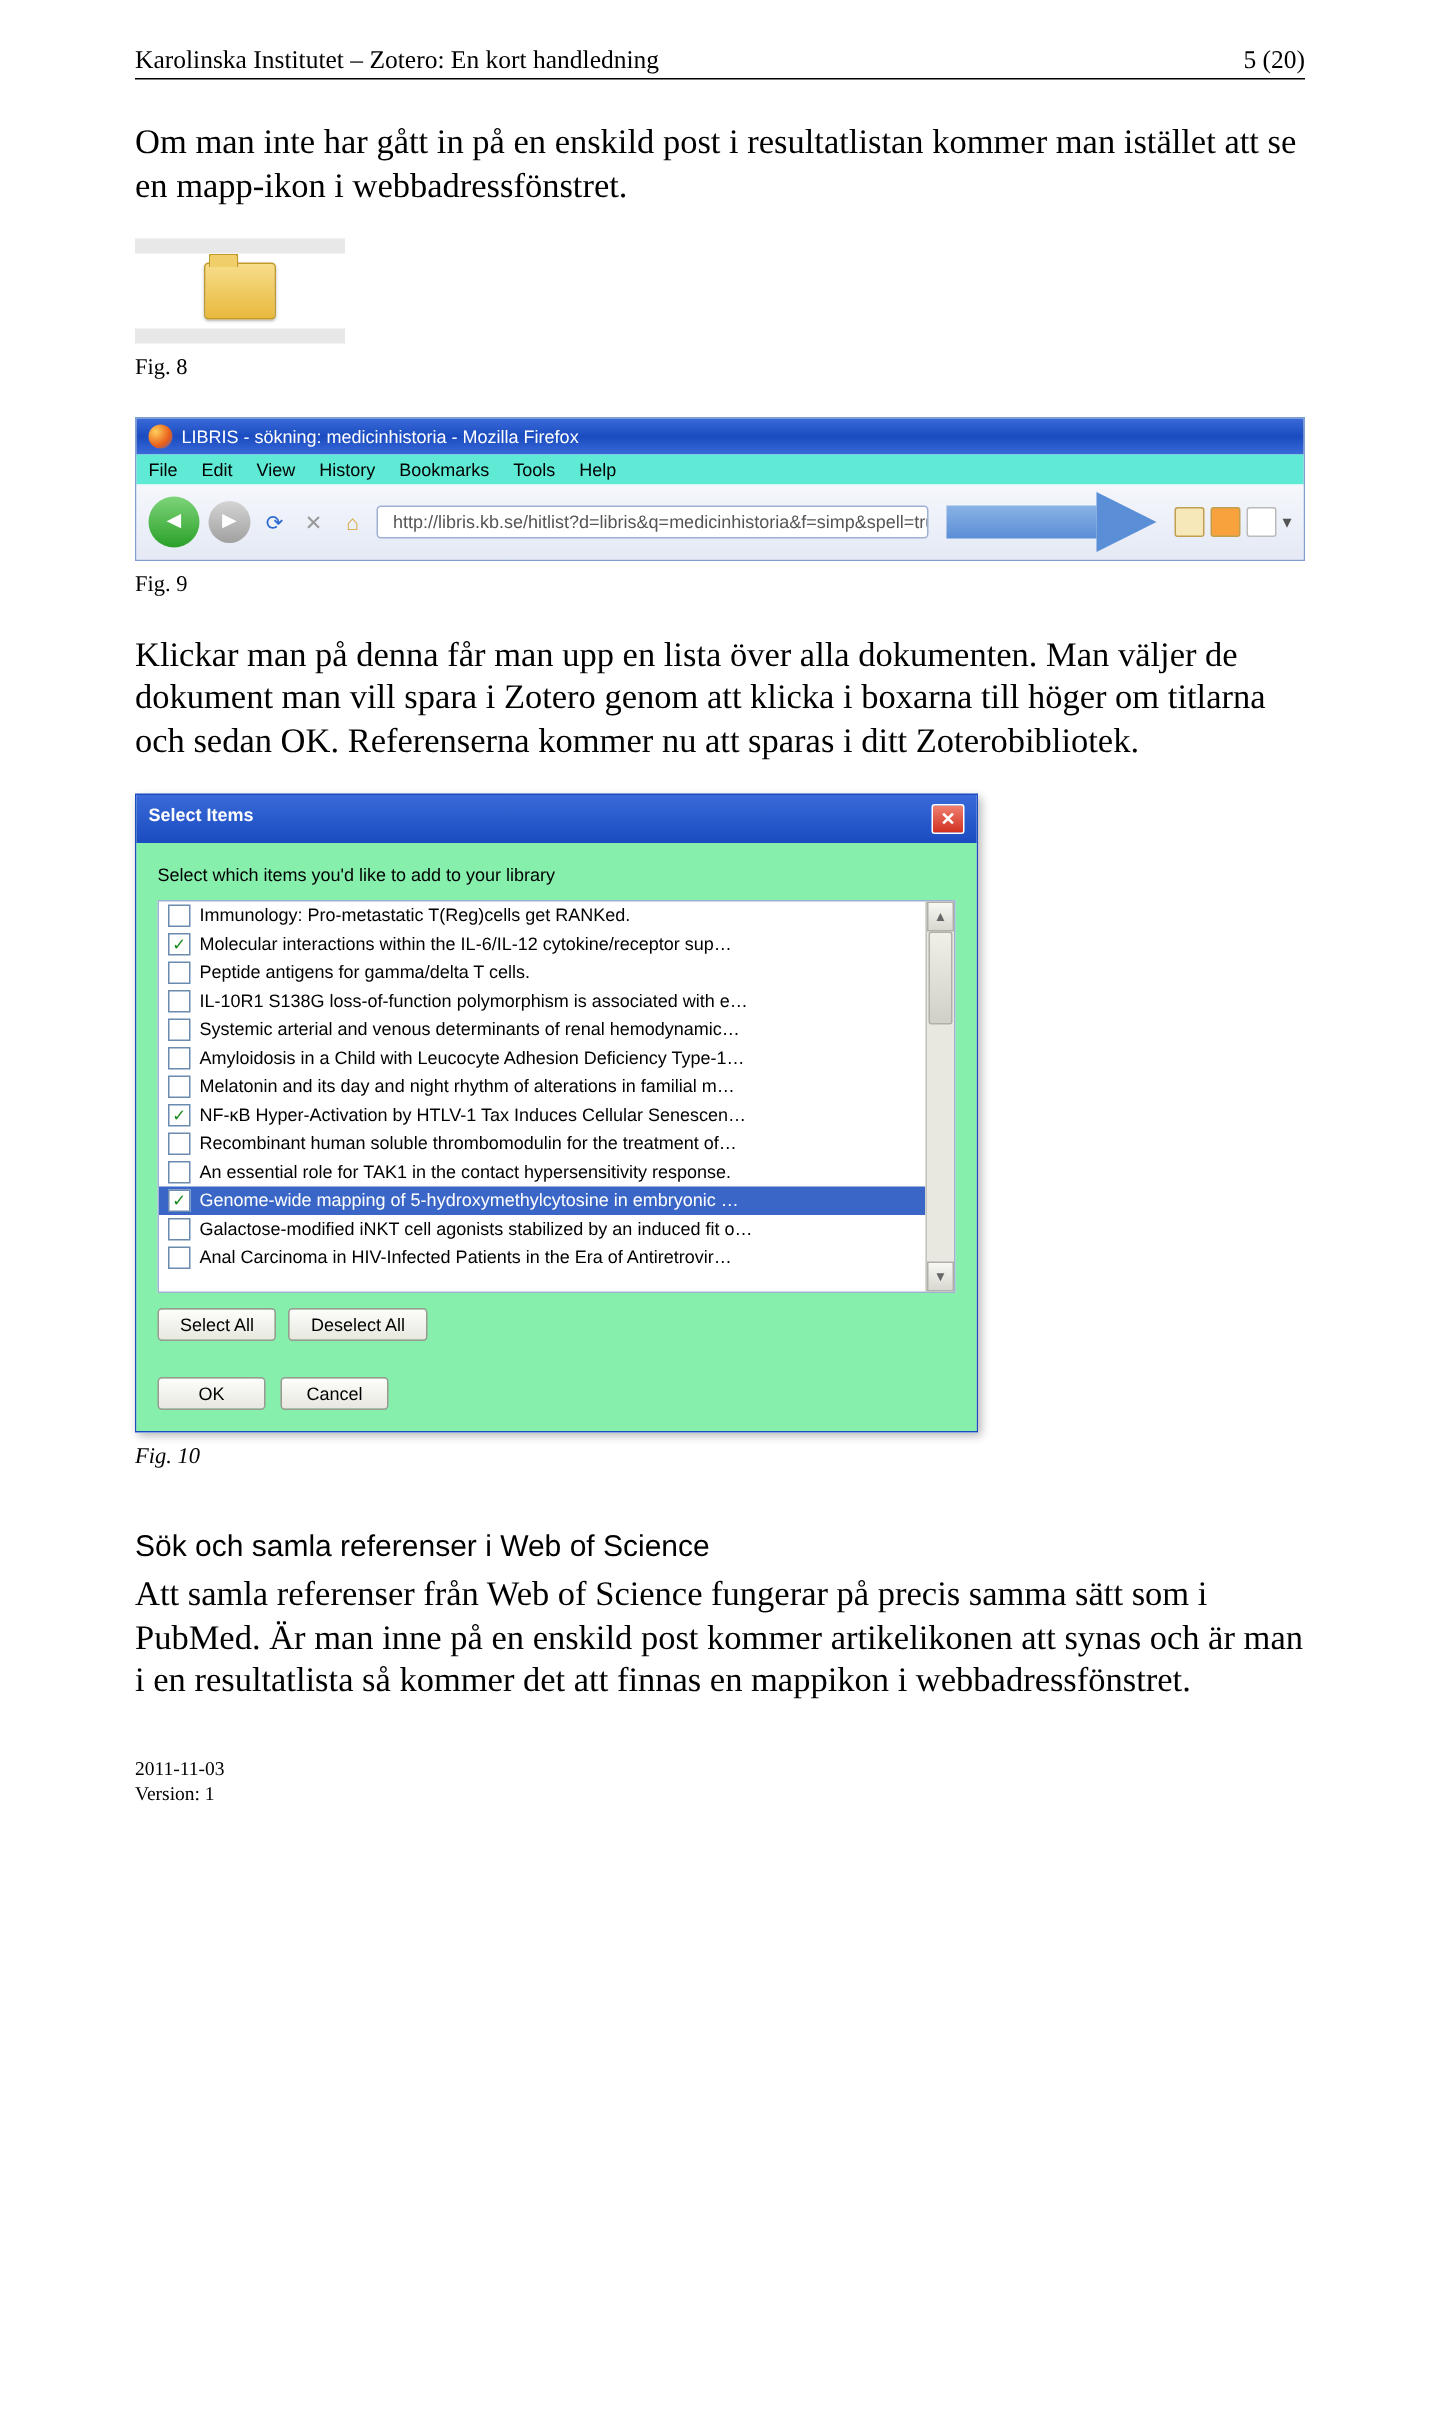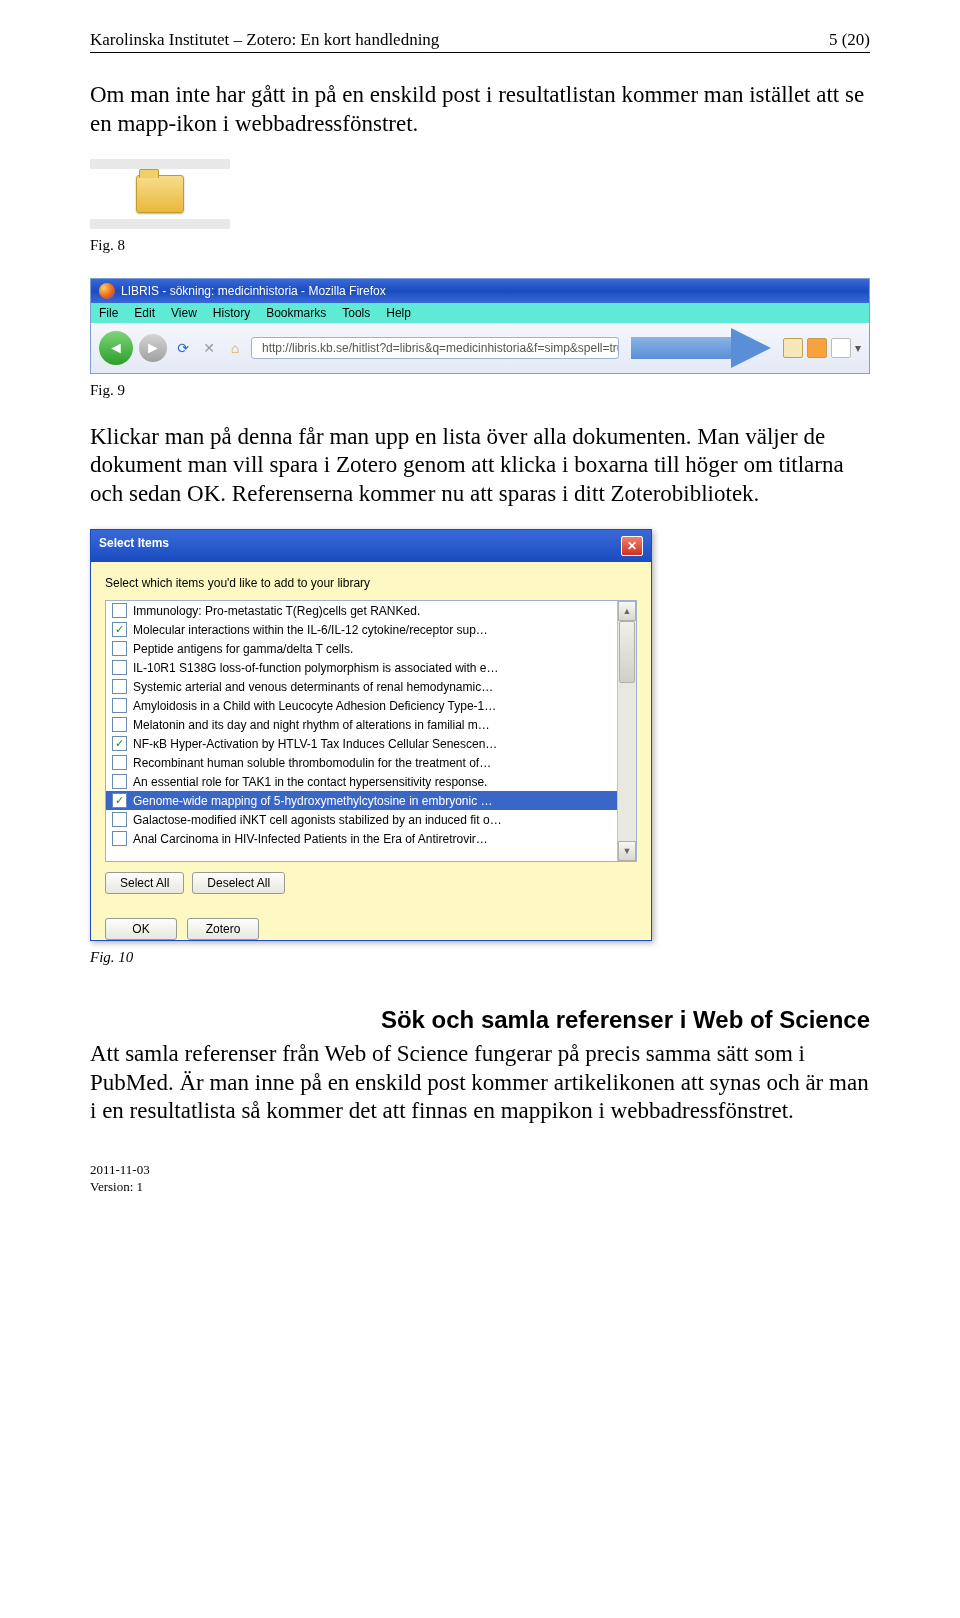--- a/index.html
+++ b/index.html
@@ -186,40 +186,40 @@
     width: 20px; height: 18px;
     background: linear-gradient(#f08070, #d03020);
     border: 1px solid #fff;
     border-radius: 2px;
     color: #fff;
     display: flex; align-items: center; justify-content: center;
     font-size: 12px;
     font-weight: bold;
   }
   .dlg-body {
-    background: #fef9c3;
-    padding: 14px 14px 0 14px;
+    background: #86efac;
+    padding: 14px 14px 14px 14px;
   }
   .dlg-instr {
     margin-bottom: 10px;
     font-size: 12px;
   }
   .listbox {
     background: #fff;
     border: 1px solid #9eb0d4;
     height: 260px;
     display: flex;
   }
   .list-inner {
     flex: 1;
     overflow: hidden;
   }
   .list-item {
     display: flex;
-    align-items: flex-end;
+    align-items: center;
     gap: 6px;
     padding: 2px 6px;
     font-size: 12px;
     white-space: nowrap;
     overflow: hidden;
   }
   .list-item.selected {
     background: #3a66c8;
     color: #fff;
   }
@@ -273,24 +273,23 @@
     background: linear-gradient(#fdfdfb, #e8e8e0);
     border: 1px solid #9a9a92;
     border-radius: 3px;
     padding: 3px 14px;
     font-size: 12px;
     font-family: inherit;
     min-width: 72px;
   }
   h2.section {
     font-family: Arial, Helvetica, sans-serif;
-    font-size: 24px;
-    font-weight: bold;
+    font-size: 20px;
+    font-weight: normal;
     margin: 40px 0 6px 0;
-    text-align: right;
   }
   .footer {
     font-size: 13px;
     margin-top: 36px;
     line-height: 1.3;
   }
 </style>
 </head>
 <body>
 
@@ -419,21 +418,21 @@
             </div>
           <div class="sb-btn">▼</div>
         </div>
       </div>
       <div class="dlg-buttons-row1">
         <button class="win-btn">Select All</button>
         <button class="win-btn">Deselect All</button>
       </div>
       <div class="dlg-buttons-row2">
         <button class="win-btn">OK</button>
-        <button class="win-btn">Zotero</button>
+        <button class="win-btn">Cancel</button>
       </div>
     </div>
   </div>
   <div class="fig-label" style="font-style:italic;">Fig. 10</div>
 
   <h2 class="section">Sök och samla referenser i Web of Science</h2>
   <p class="body-text">Att samla referenser från Web of Science fungerar på precis samma sätt som i PubMed. Är man inne på en enskild post kommer artikelikonen att synas och är man i en resultatlista så kommer det att finnas en mappikon i webbadressfönstret.</p>
 
   <div class="footer">
     <div>2011-11-03</div>

